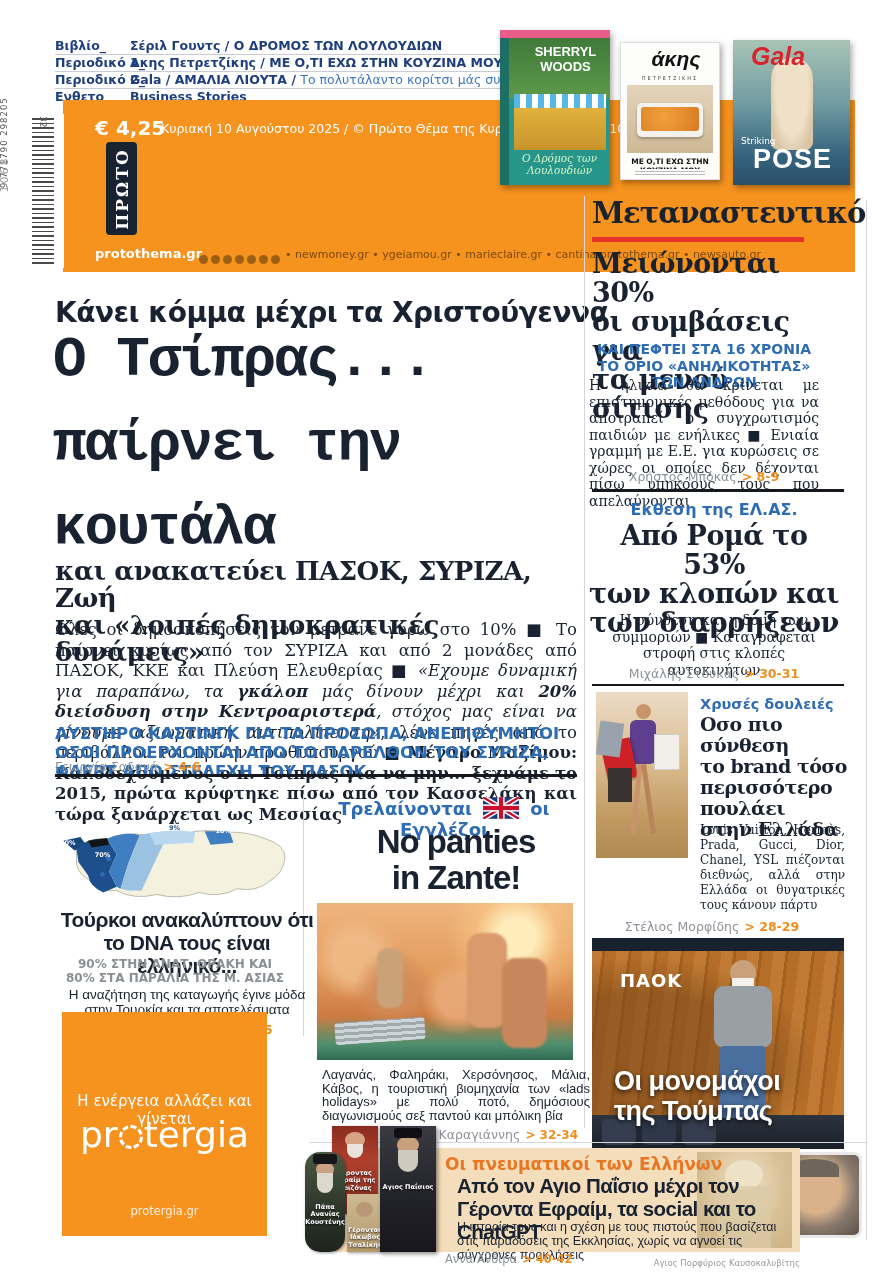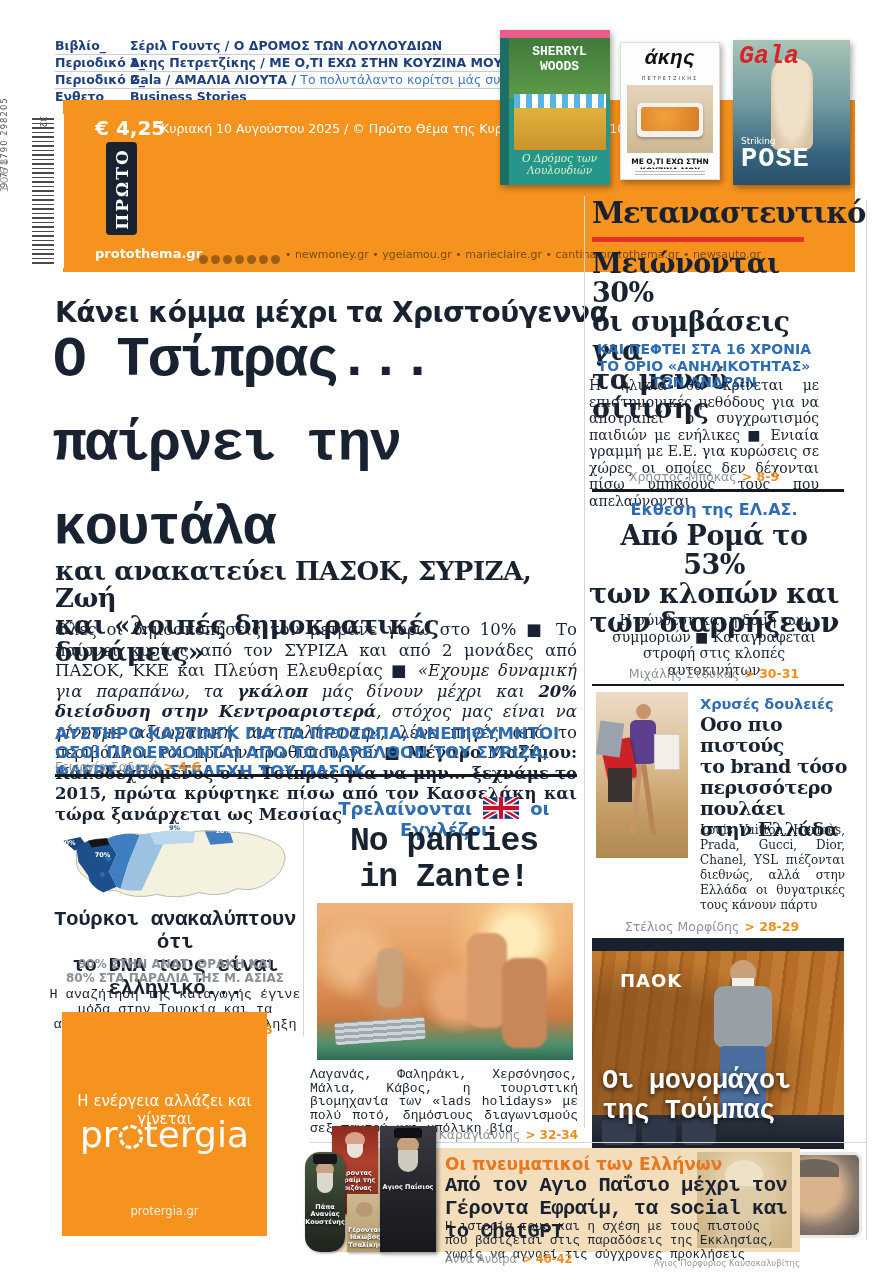--- a/index.html
+++ b/index.html
@@ -1,19 +1,19 @@
 <!DOCTYPE html>
 <html><head>
 <meta charset="utf-8">
 <style>
   html,body{margin:0;padding:0;background:#ffffff;}
   .page{position:relative;width:880px;height:1279px;background:#fff;overflow:hidden;
         font-family:"DejaVu Sans","Liberation Sans",sans-serif;}
   .abs{position:absolute;}
-  .serif{font-family:Liberation Mono, monospace;}
+  .serif{font-family:Liberation Sans, sans-serif;padding-left:12px;}
   .navy{color:#192230;}
   .oref{color:#ef8d1f;font-weight:700;}
   .bold{font-weight:700;}
   .ital{font-style:italic;}
   .ctr{text-align:center;}
   .just{text-align:justify;}
   
   .idx-row{position:absolute;left:55px;width:450px;height:17px;font-size:12.5px;line-height:17px;}
   .idx-label{position:absolute;left:0;color:#1d3f7d;font-weight:700;}
   .idx-main{position:absolute;left:75px;color:#1d3f7d;font-weight:700;white-space:nowrap;}
@@ -203,21 +203,21 @@
     <div class="abs" style="left:40px;top:12px;width:15px;height:15px;background:#c9946a;border-radius:50%;"></div>
     <div class="abs" style="left:8px;top:48px;width:30px;height:40px;background:#cc2227;transform:rotate(-12deg);box-shadow:1px 2px 3px rgba(0,0,0,.3);"></div>
     <div class="abs" style="left:2px;top:30px;width:24px;height:34px;background:#9aa3ad;transform:rotate(8deg);"></div>
     <div class="abs" style="left:12px;top:76px;width:24px;height:34px;background:#3a3230;"></div>
     <div class="abs" style="left:58px;top:42px;width:24px;height:34px;background:#f2efe8;border:1px solid #ccc;"></div>
     <div class="abs" style="left:38px;top:72px;width:5px;height:70px;background:#c9946a;transform:rotate(6deg);"></div>
     <div class="abs" style="left:50px;top:72px;width:5px;height:70px;background:#b9845a;transform:rotate(-8deg);"></div>
   </div>
   <div class="abs lbl-blue" style="left:700px;top:696px;font-size:14.5px;">Χρυσές δουλειές</div>
   <div class="abs rc-head" style="left:700px;top:714px;width:150px;font-size:19px;line-height:21px;">
-    <span style="display:block">Οσο πιο πιστούς</span>
+    <span style="display:block">Οσο πιο σύνθεση</span>
     <span style="display:block">το brand τόσο</span>
     <span style="display:block">περισσότερο</span>
     <span style="display:block">πουλάει</span>
     <span style="display:block">στην Ελλάδα</span>
   </div>
   <div class="abs rc-body just" style="left:700px;top:823px;width:145px;font-size:12px;line-height:15px;">Louis Vuitton, Hermès, Prada, Gucci, Dior, Chanel, YSL πιέζονται διεθνώς, αλλά στην Ελλάδα οι θυγατρικές τους κάνουν πάρτυ</div>
   <div class="abs ctr" style="left:592px;top:916px;width:240px;">
     <span class="byline">Στέλιος Μορφίδης</span> <span class="oref" style="font-size:12.5px">&gt; 28-29</span>
   </div>
 

